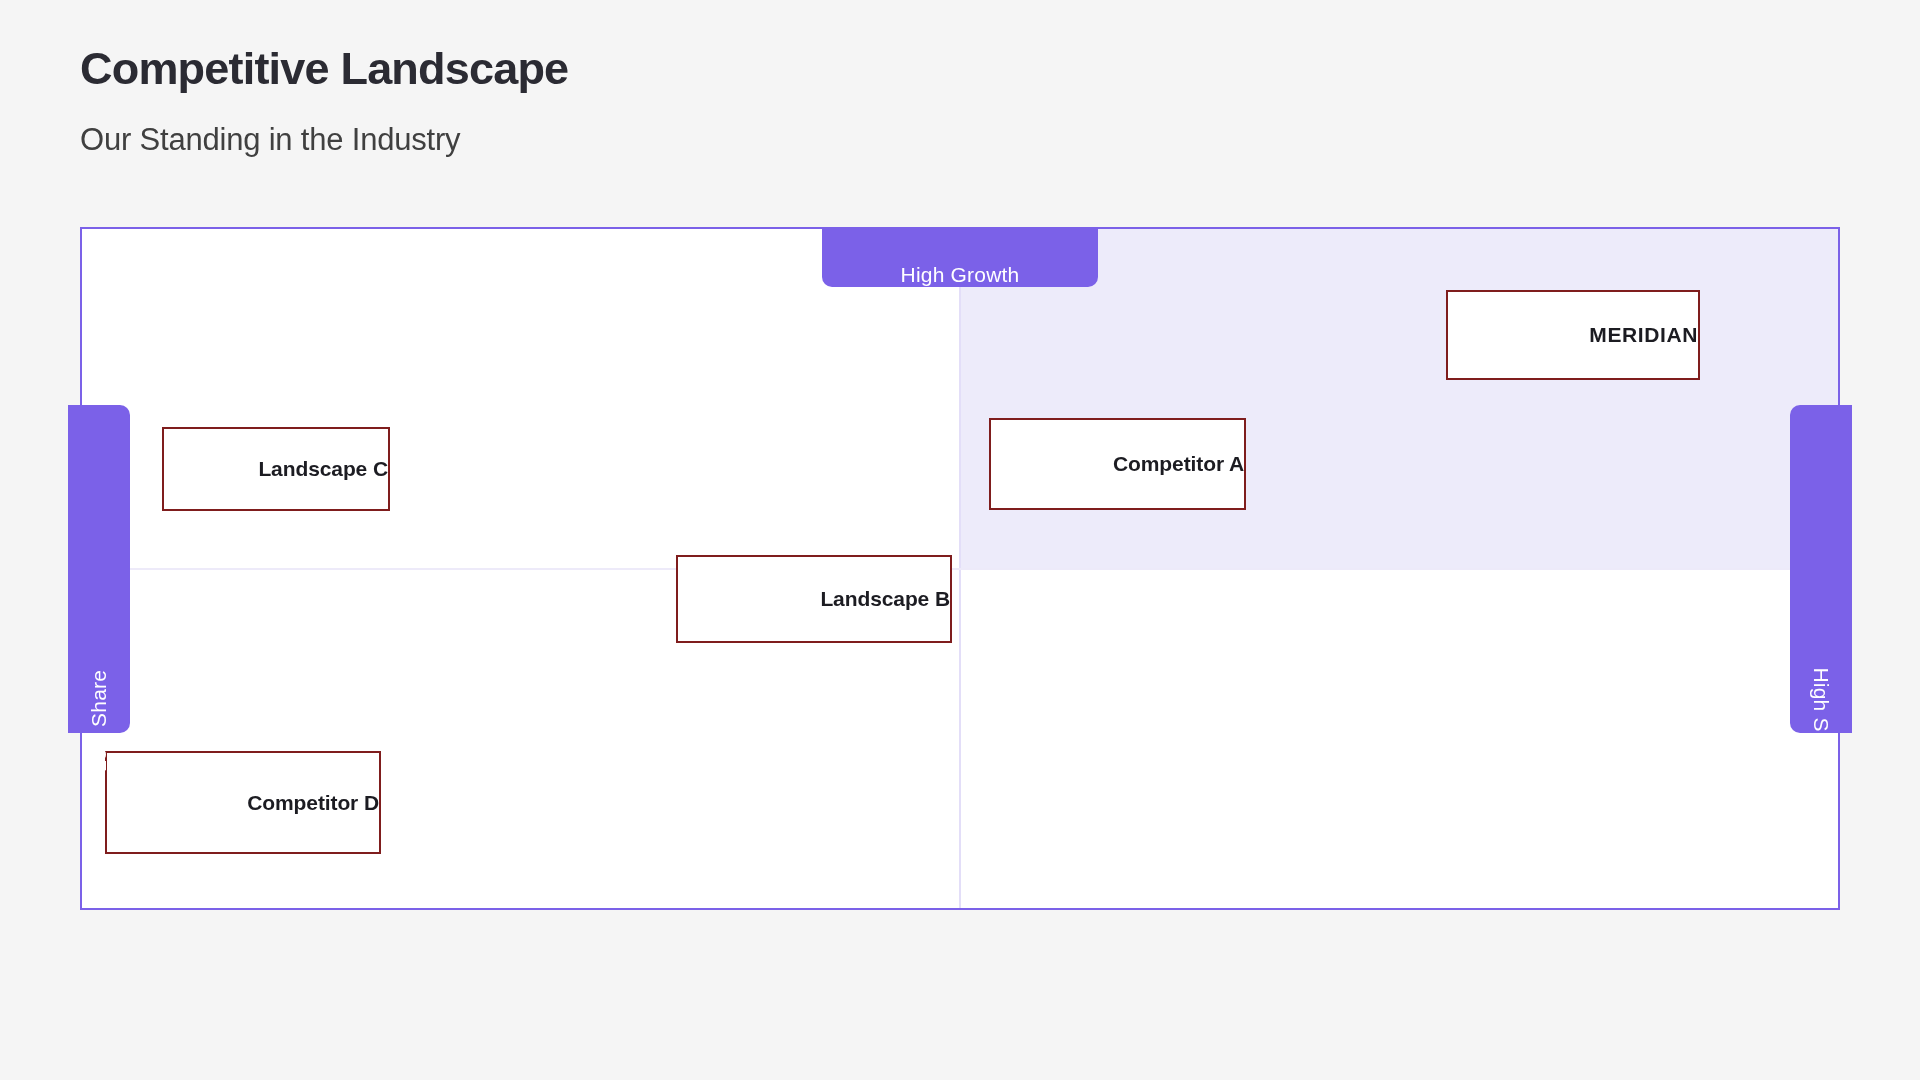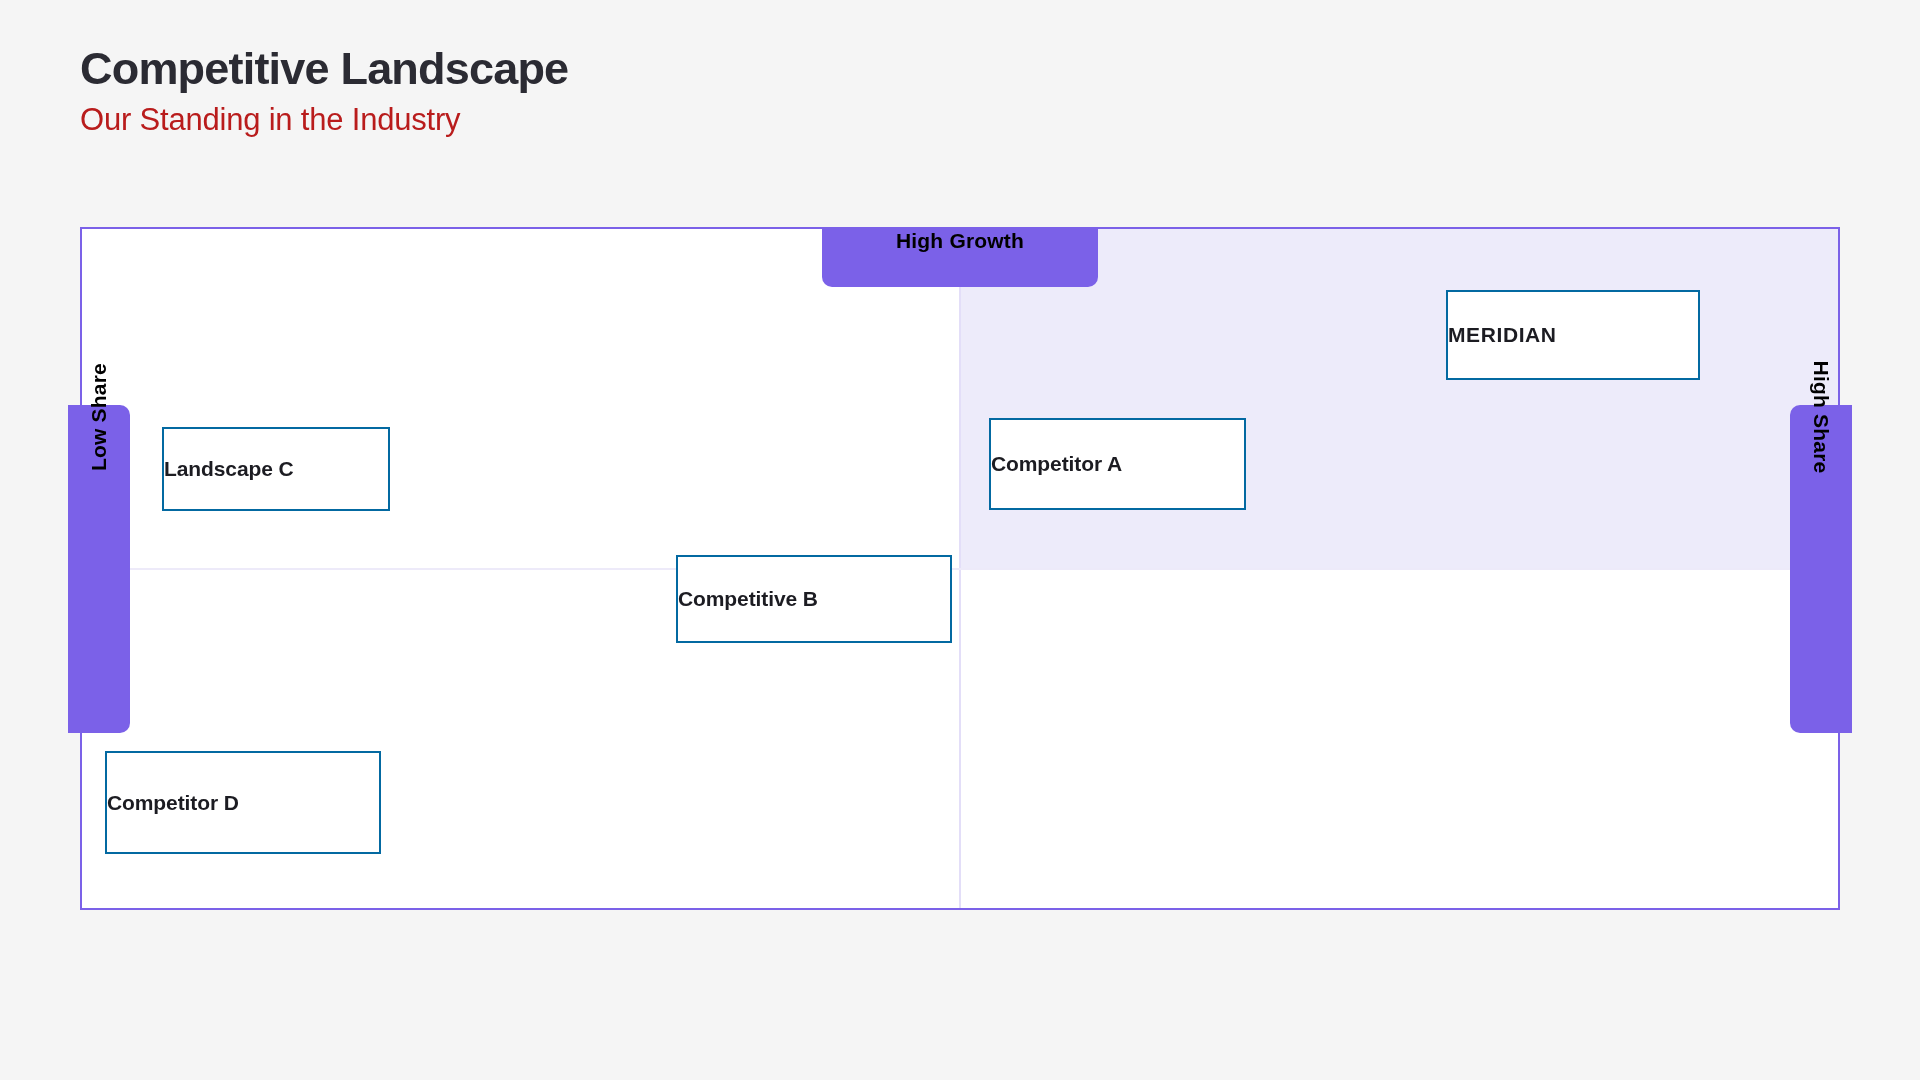--- a/index.html
+++ b/index.html
@@ -28,24 +28,24 @@
     font-size: 45px;
     font-weight: bold;
     color: #2B2B33;
     letter-spacing: -0.8px;
     line-height: 1.18;
   }
 
   #page-subtitle {
     font-size: 31px;
     font-weight: 400;
-    color: #b91c1c;
+    color: #404040;
     letter-spacing: -0.2px;
     line-height: 1.3;
-    margin-top: 5px;
+    margin-top: 25px;
   }
 
   
   #matrix {
     position: absolute;
     left: 80px;
     top: 227px;
     width: 1760px;
     height: 683px;
     border: 2px solid #7B61E8;
@@ -80,26 +80,26 @@
     width: 100%;
     height: 2px;
     background: #EDEAF9;
     transform: translateY(-1px);
   }
 
   
   .axis-pill {
     position: absolute;
     background: #7B61E8;
-    color: #000000;
+    color: #ffffff;
     font-size: 21px;
-    font-weight: bold;
+    font-weight: normal;
     letter-spacing: 0.2px;
     display: flex;
-    align-items: flex-start;
+    align-items: flex-end;
     justify-content: center;
     z-index: 5;
   }
 
   #pill-high-growth {
     left: 50%;
     top: 0;
     transform: translateX(-50%);
     width: 276px;
     height: 58px;
@@ -140,24 +140,24 @@
 
   #pill-high-share .axis-pill-label {
     transform: rotate(90deg);
     white-space: nowrap;
   }
 
   
   .entity-box {
     position: absolute;
     background: #FFFFFF;
-    border: 2px solid #0369a1;
+    border: 2px solid #7f1d1d;
     display: flex;
     align-items: center;
-    justify-content: flex-start;
+    justify-content: flex-end;
     z-index: 4;
   }
 
   .entity-label {
     font-size: 21px;
     font-weight: bold;
     color: #1C1C22;
     letter-spacing: -0.1px;
     text-align: center;
   }
@@ -198,19 +198,19 @@
       <div class="entity-box" style="left: 80px; top: 198px; width: 228px; height: 84px;">
         <span class="entity-label">Landscape C</span>
       </div>
       <div class="entity-box" style="left: 1364px; top: 61px; width: 254px; height: 90px;">
         <span class="entity-label is-featured">MERIDIAN</span>
       </div>
       <div class="entity-box" style="left: 907px; top: 189px; width: 257px; height: 92px;">
         <span class="entity-label">Competitor A</span>
       </div>
       <div class="entity-box" style="left: 594px; top: 326px; width: 276px; height: 88px;">
-        <span class="entity-label">Competitive B</span>
+        <span class="entity-label">Landscape B</span>
       </div>
       <div class="entity-box" style="left: 23px; top: 522px; width: 276px; height: 103px;">
         <span class="entity-label">Competitor D</span>
       </div>
     </div>
 </div>
 
 </body></html>

